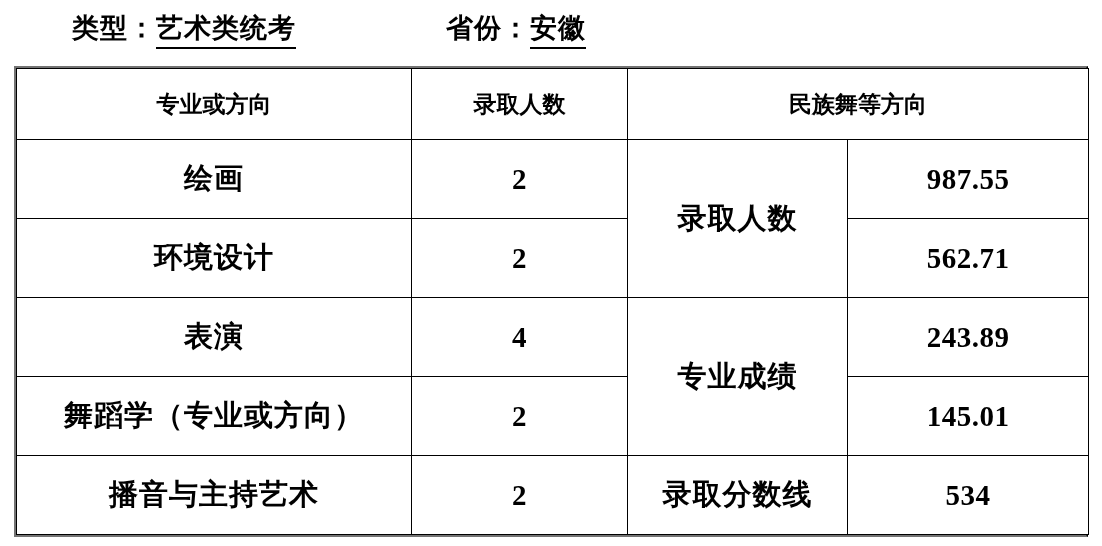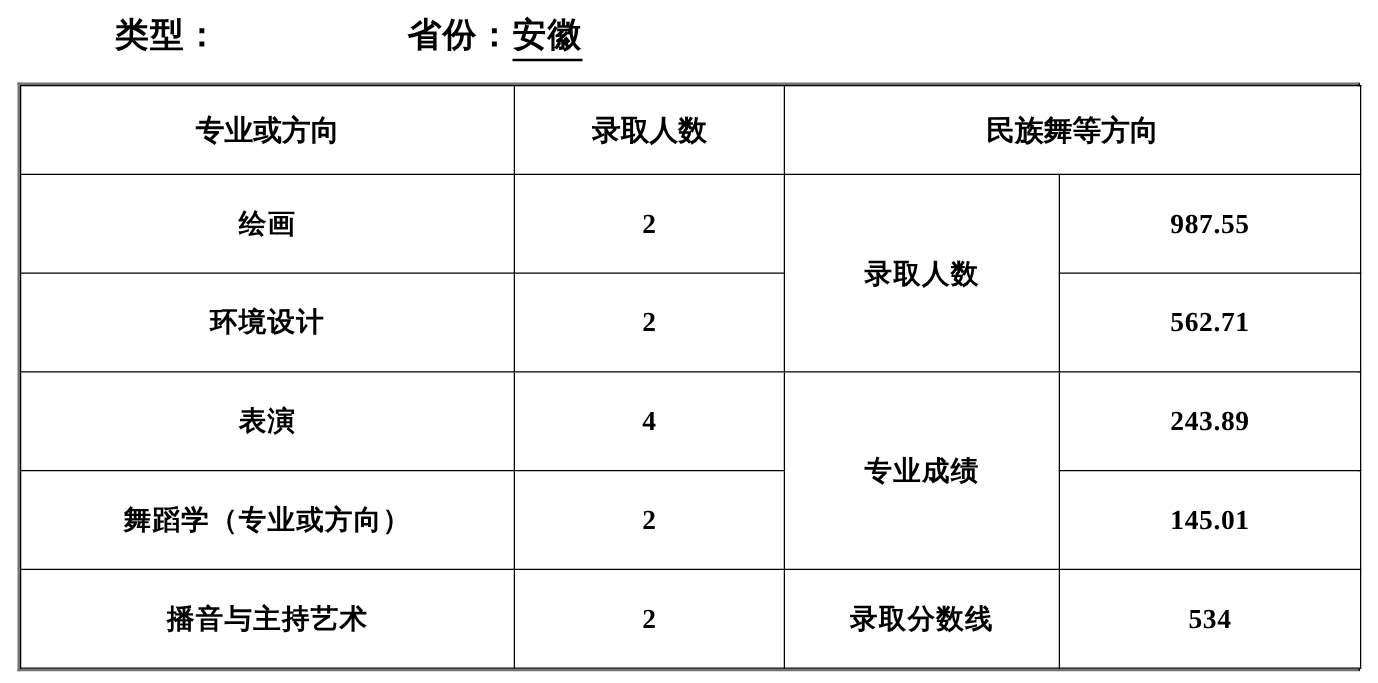--- a/index.html
+++ b/index.html
@@ -19,21 +19,21 @@
     width: 1102px;
     height: 546px;
     box-sizing: border-box;
   }
 
   
   .header {
     display: flex;
     align-items: baseline;
     padding: 10px 0 0 0;
-    margin-left: 92px;
+    margin-left: 72px;
     height: 56px;
     box-sizing: border-box;
   }
   .header .group {
     display: flex;
     align-items: baseline;
     white-space: nowrap;
   }
   .header .group.second {
     margin-left: 150px;
@@ -62,21 +62,21 @@
   table.grid {
     border-collapse: collapse;
     width: 1072px;
     table-layout: fixed;
   }
   table.grid td, table.grid th {
     border: 1px solid #000;
     text-align: center;
     vertical-align: middle;
     font-weight: bold;
-    font-size: 22px;
+    font-size: 29px;
     padding: 0;
     background: #ffffff;
   }
   table.grid th {
     height: 70px;
     font-size: 23px;
   }
   .col-major   { width: 395px; }
   .col-count   { width: 216px; }
   .col-scorecat{ width: 220px; }
@@ -89,20 +89,21 @@
   .catname { font-size: 23px; letter-spacing: 1px; }
 </style>
 </head>
 <body>
 
 <div class="page">
 
   <div class="header">
     <div class="group">
       <span class="hdr-label">类型：</span>
+      <span class="hdr-value">艺术类统考</span>
     </div>
     <div class="group second">
       <span class="hdr-label">省份：</span>
       <span class="hdr-value">安徽</span>
     </div>
   </div>
 
   <div class="table-wrap">
     <table class="grid">
       <colgroup>

